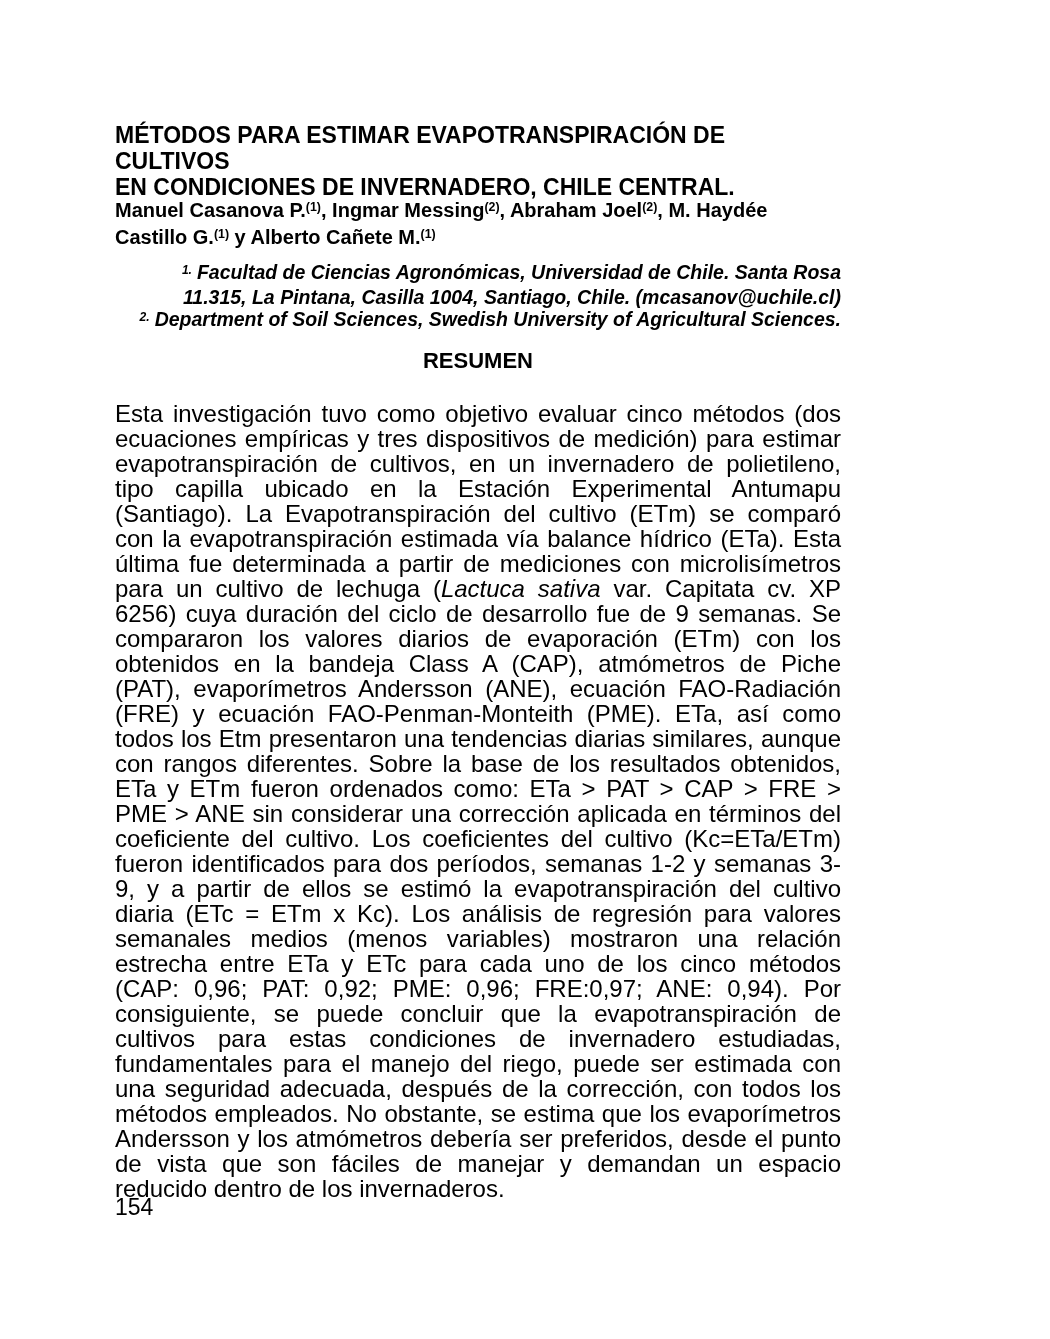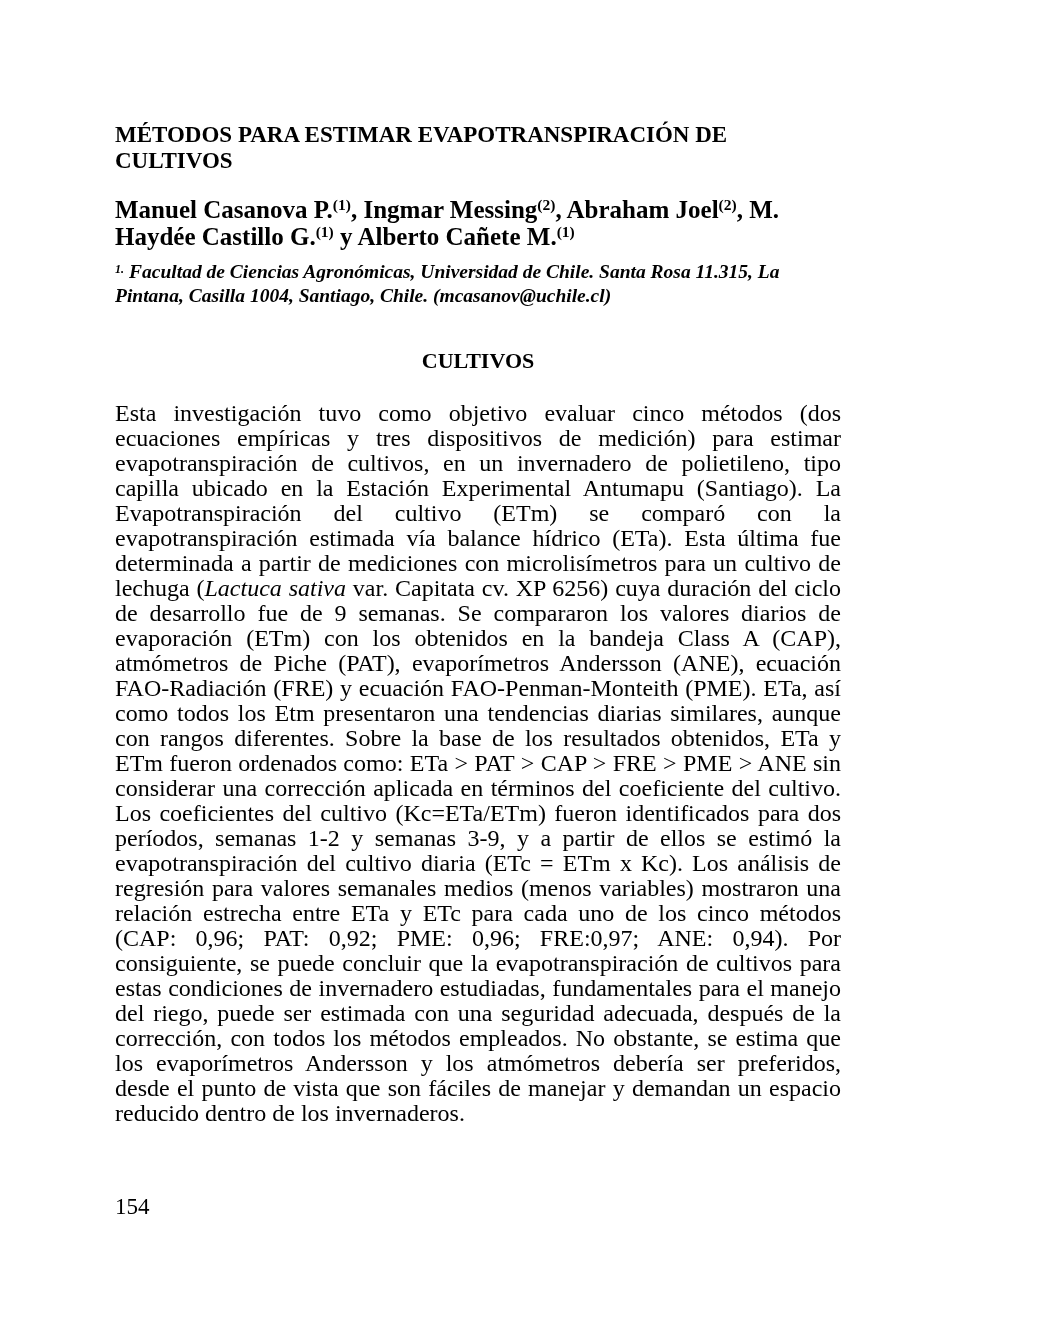--- a/index.html
+++ b/index.html
@@ -2,43 +2,44 @@
 <html><head>
 <meta charset="utf-8">
 <style>
   html, body { margin: 0; padding: 0; background: #ffffff; }
   .page {
     position: relative;
     width: 894px;
     height: 1339px;
     background: #ffffff;
     color: #000000;
-    font-family: Liberation Serif, serif;
+    font-family: Liberation Sans, sans-serif;
     overflow: hidden;
   }
   .block { position: absolute; left: 115px; width: 726px; }
   .title {
     top: 122px;
     font-size: 23px;
     font-weight: bold;
     line-height: 26px;
   }
   .authors {
     top: 198px;
-    font-size: 25px;
+    font-size: 20px;
     font-weight: bold;
     line-height: 24px;
     margin: 0;
   }
   .affiliations {
     top: 261px;
     font-size: 19.5px;
     font-weight: bold;
     font-style: italic;
     line-height: 22px;
+    text-align: right;
   }
   .resumen {
     top: 348px;
     font-size: 22px;
     font-weight: bold;
     text-align: center;
     line-height: 26px;
     margin: 0;
   }
   .abstract {
@@ -75,28 +76,30 @@
   .affiliation { margin: 0; }
   i { font-style: italic; }
 </style>
 </head>
 <body>
 
 <div class="page">
 
   <div class="block title">
     <div>MÉTODOS PARA ESTIMAR EVAPOTRANSPIRACIÓN DE CULTIVOS</div>
+    <div>EN CONDICIONES DE INVERNADERO, CHILE CENTRAL.</div>
   </div>
 
   <p class="block authors"><span>Manuel Casanova P.</span><span class="sup">(1)</span>, <span>Ingmar Messing</span><span class="sup">(2)</span>, <span>Abraham Joel</span><span class="sup">(2)</span>, <span>M. Haydée Castillo G.</span><span class="sup">(1)</span> y <span>Alberto Cañete M.</span><span class="sup">(1)</span></p>
 
   <div class="block affiliations">
       <div class="affiliation"><span class="aff-marker">1.</span><span>Facultad de Ciencias Agronómicas, Universidad de Chile. Santa Rosa 11.315, La Pintana, Casilla 1004, Santiago, Chile. (mcasanov@uchile.cl)</span></div>
+      <div class="affiliation"><span class="aff-marker">2.</span><span>Department of Soil Sciences, Swedish University of Agricultural Sciences.</span></div>
     </div>
 
-  <h2 class="block resumen">CULTIVOS</h2>
+  <h2 class="block resumen">RESUMEN</h2>
 
   <p class="block abstract"><span>Esta investigación tuvo como objetivo evaluar cinco métodos (dos ecuaciones empíricas y tres dispositivos de medición) para estimar evapotranspiración de cultivos, en un invernadero de polietileno, tipo capilla ubicado en la Estación Experimental Antumapu (Santiago). La Evapotranspiración del cultivo (ETm) se comparó con la evapotranspiración estimada vía balance hídrico (ETa). Esta última fue determinada a partir de mediciones con microlisímetros para un cultivo de lechuga (</span><i>Lactuca sativa</i><span> var. Capitata cv. XP 6256) cuya duración del ciclo de desarrollo fue de 9 semanas. Se compararon los valores diarios de evaporación (ETm) con los obtenidos en la bandeja Class A (CAP), atmómetros de Piche (PAT), evaporímetros Andersson (ANE), ecuación FAO-Radiación (FRE) y ecuación FAO-Penman-Monteith (PME). ETa, así como todos los Etm presentaron una tendencias diarias similares, aunque con rangos diferentes. Sobre la base de los resultados obtenidos, ETa y ETm fueron ordenados como: ETa &gt; PAT &gt; CAP &gt; FRE &gt; PME &gt; ANE sin considerar una corrección aplicada en términos del coeficiente del cultivo. Los coeficientes del cultivo (Kc=ETa/ETm) fueron identificados para dos períodos, semanas 1-2 y semanas 3-9, y a partir de ellos se estimó la evapotranspiración del cultivo diaria (ETc = ETm x Kc). Los análisis de regresión para valores semanales medios (menos variables) mostraron una relación estrecha entre ETa y ETc para cada uno de los cinco métodos (CAP: 0,96; PAT: 0,92; PME: 0,96; FRE:0,97; ANE: 0,94). Por consiguiente, se puede concluir que la evapotranspiración de cultivos para estas condiciones de invernadero estudiadas, fundamentales para el manejo del riego, puede ser estimada con una seguridad adecuada, después de la corrección, con todos los métodos empleados. No obstante, se estima que los evaporímetros Andersson y los atmómetros debería ser preferidos, desde el punto de vista que son fáciles de manejar y demandan un espacio reducido dentro de los invernaderos.</span></p>
 
 
   <div class="block pagenum">154</div>
 
 </div>
 
 </body></html>

